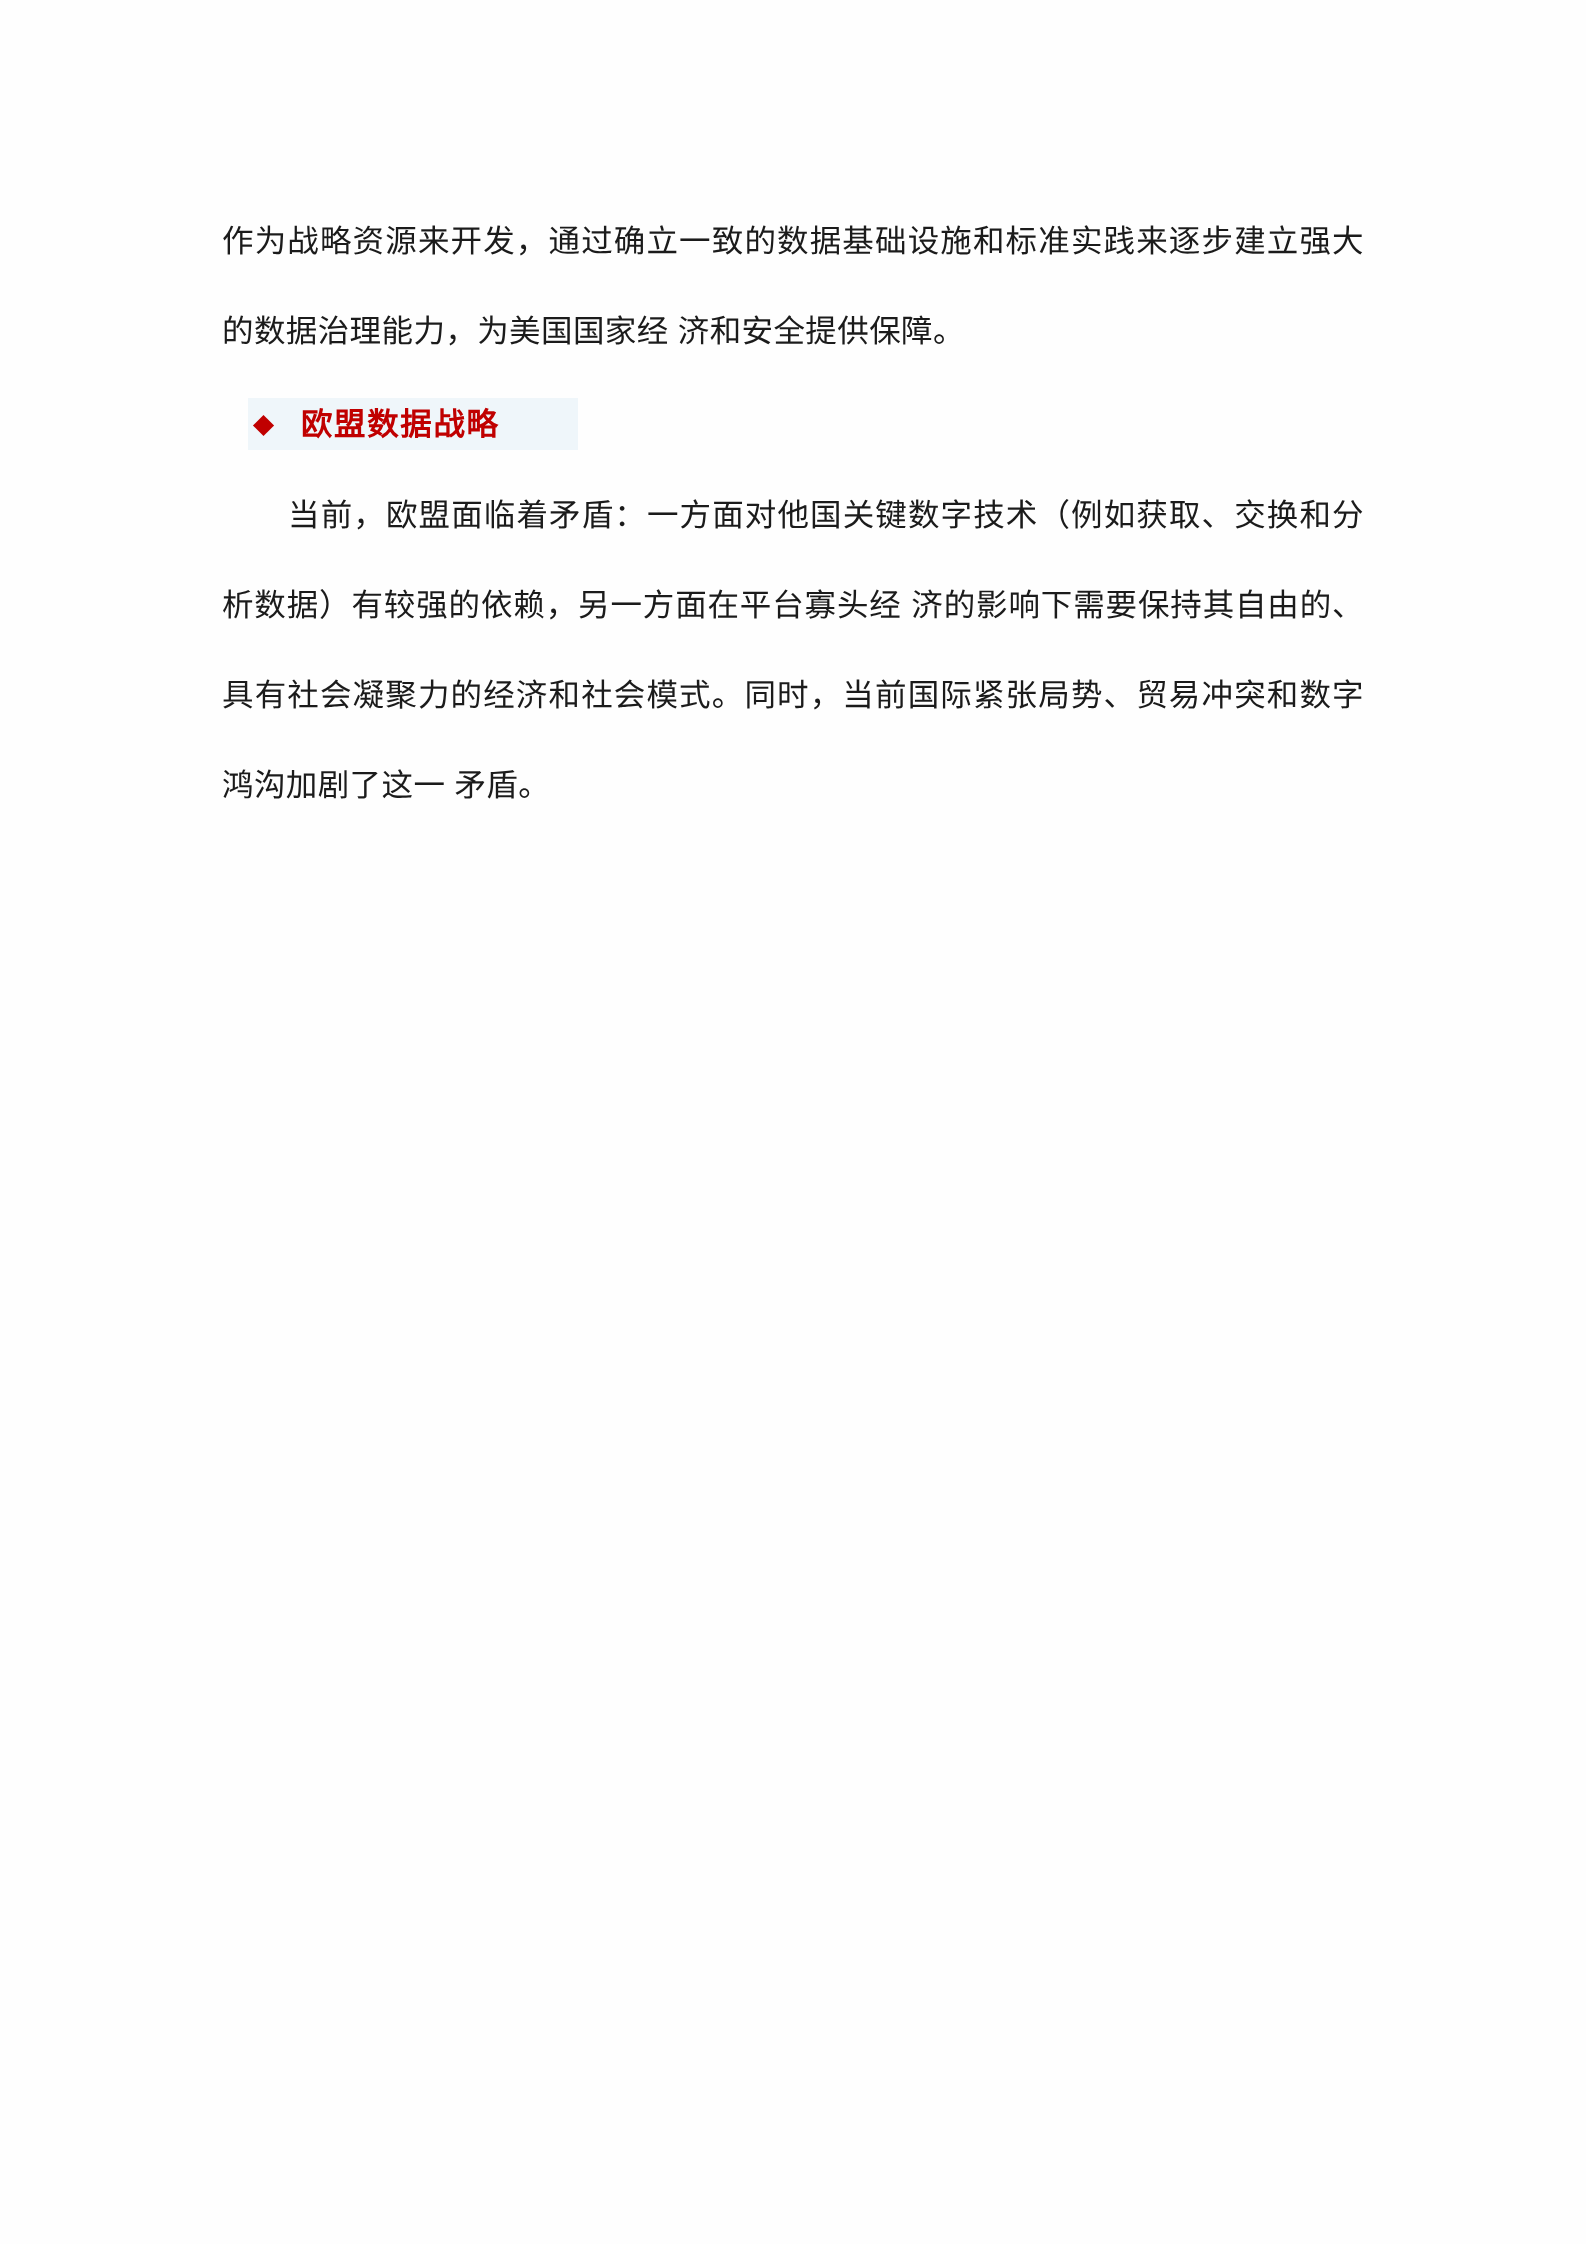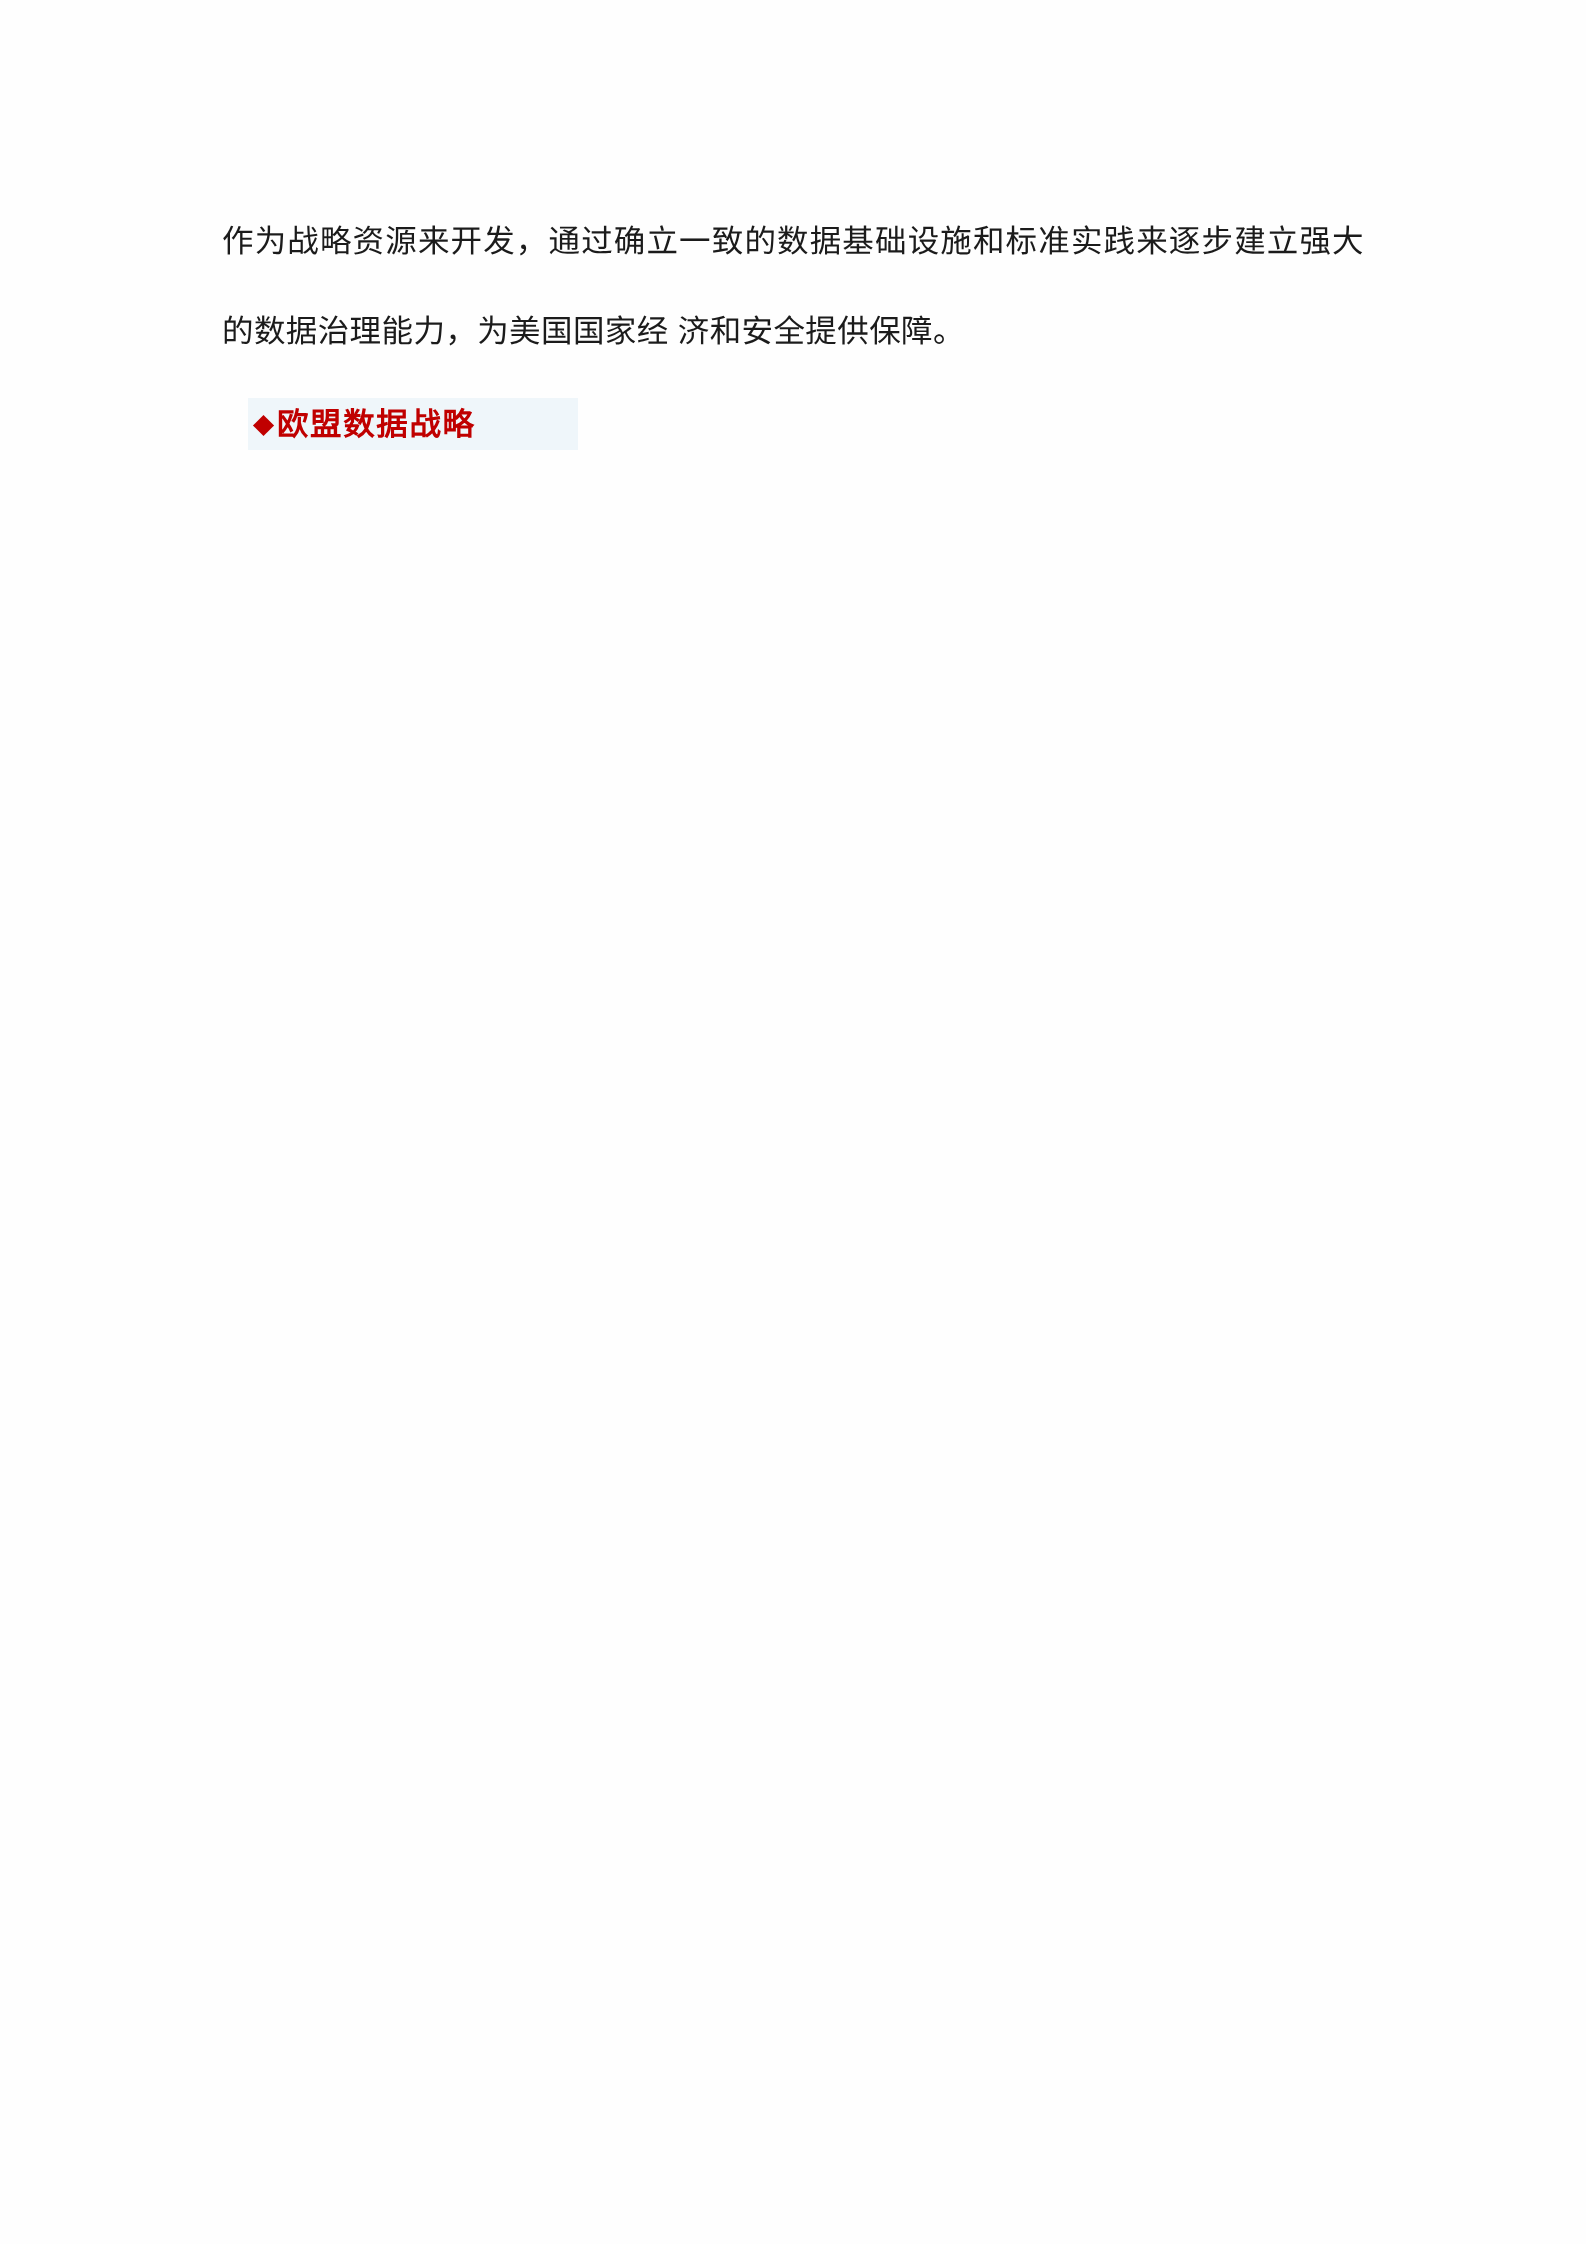--- a/index.html
+++ b/index.html
@@ -41,21 +41,21 @@
     white-space: pre-wrap;
   }
   p.para.indent {
     text-indent: 66px;
   }
   .heading-red {
     margin: 4px 0 0 0;
     padding: 0;
     display: flex;
     align-items: center;
-    gap: 6px;
+    gap: 30px;
     text-indent: 0;
     height: 90px;
   }
   .bullet-diamond {
     display: inline-block;
     width: 15px;
     height: 15px;
     background: #c00000;
     transform: rotate(45deg);
     flex: 0 0 auto;
@@ -92,16 +92,17 @@
 
     <p class="para">作为战略资源来开发，通过确立一致的数据基础设施和标准实践来逐步建立强大的数据治理能力，为美国国家经 济和安全提供保障。</p>
 
 
 
     <div class="heading-red heading-row">
       <span class="bullet-diamond"></span>
       <span class="heading-red-text">欧盟数据战略</span>
     </div>
 
+    <p class="para indent">当前，欧盟面临着矛盾：一方面对他国关键数字技术（例如获取、交换和分析数据）有较强的依赖，另一方面在平台寡头经 济的影响下需要保持其自由的、具有社会凝聚力的经济和社会模式。同时，当前国际紧张局势、贸易冲突和数字鸿沟加剧了这一 矛盾。</p>
 
 
   </div>
 </div>
 
 </body></html>

